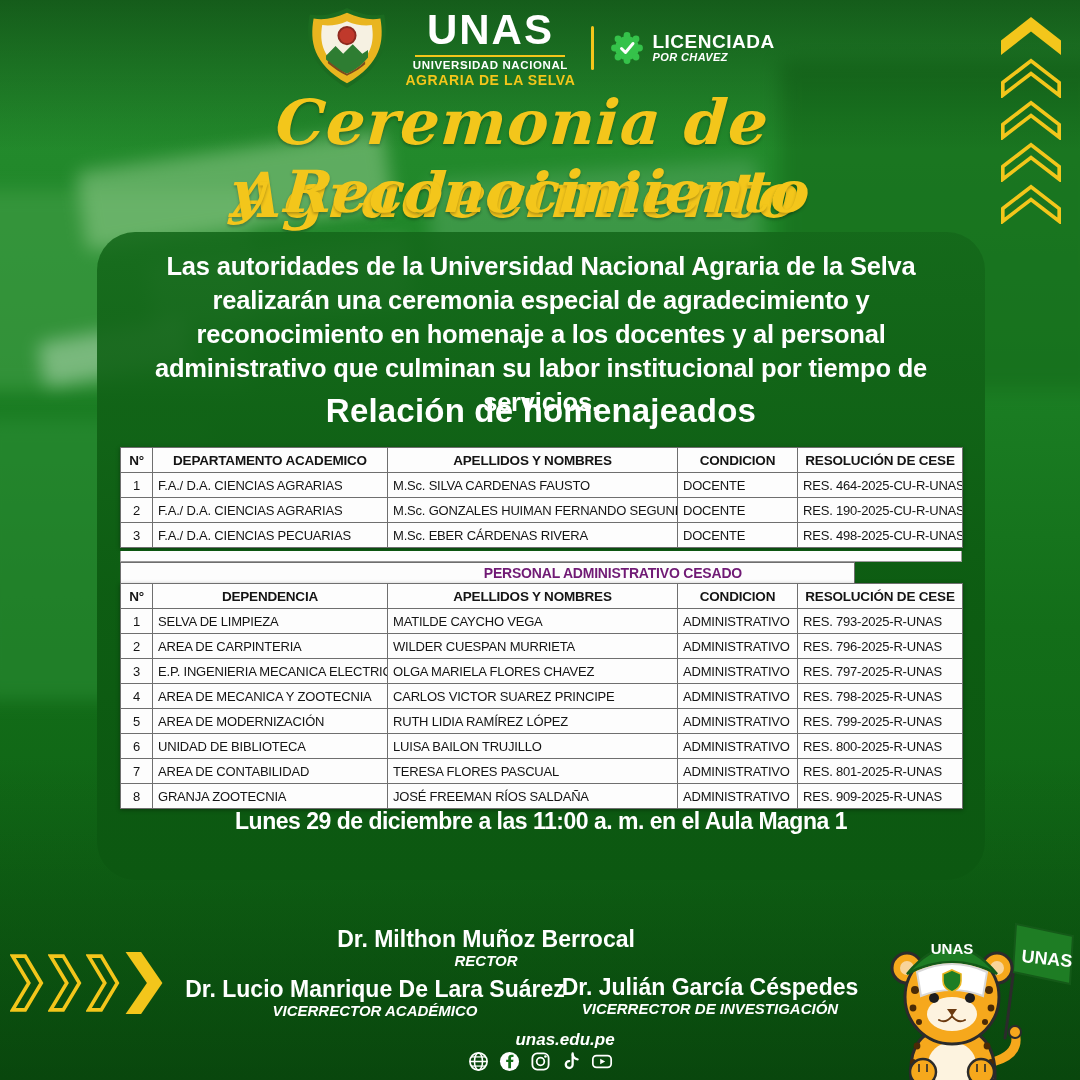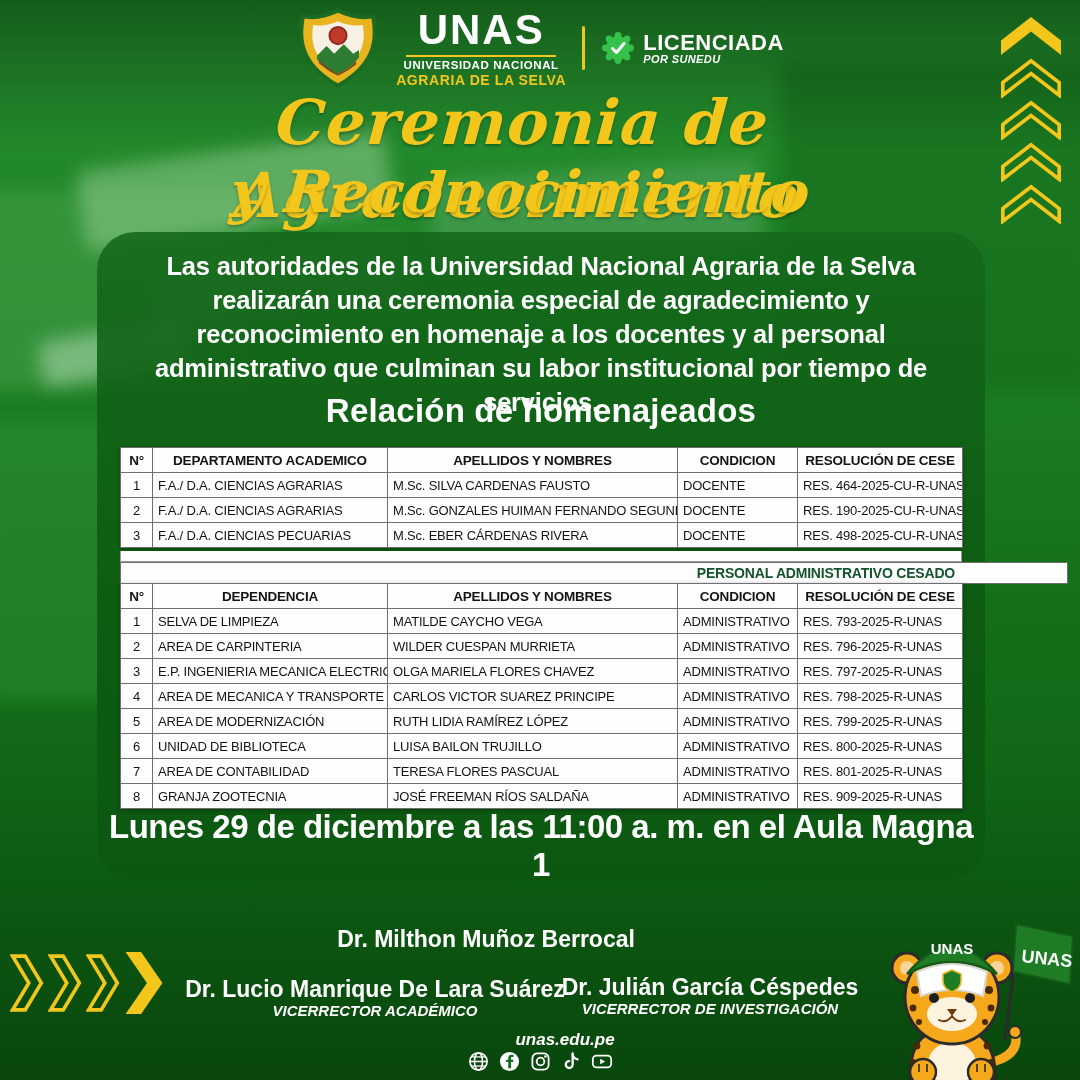--- a/index.html
+++ b/index.html
@@ -13,21 +13,21 @@
   
   .header{position:absolute;top:6px;left:0;right:0;display:flex;justify-content:center;align-items:center;gap:16px;}
   .logo-text{display:flex;flex-direction:column;align-items:center;line-height:1;}
   .logo-acronym{font-size:42px;font-weight:bold;color:#fff;letter-spacing:2px;}
   .logo-rule{width:150px;height:2px;background:#F3C61B;margin:4px 0 3px 0;}
   .logo-line1{font-size:11.5px;font-weight:bold;color:#fff;letter-spacing:.6px;}
   .logo-line2{font-size:14px;font-weight:bold;color:#F3C61B;letter-spacing:.6px;margin-top:2px;}
   .v-divider{width:3px;height:44px;background:#F3C61B;border-radius:2px;}
   .badge{display:flex;align-items:center;gap:8px;}
   .badge-text{display:flex;flex-direction:column;line-height:1.05;}
-  .badge-line1{font-size:22px;font-weight:bold;color:#fff;letter-spacing:.5px;}
+  .badge-line1{font-size:19px;font-weight:bold;color:#fff;letter-spacing:.5px;}
   .badge-line2{font-size:11px;font-weight:bold;font-style:italic;color:#fff;letter-spacing:.4px;}
   
   .title{position:absolute;left:0;right:40px;text-align:center;color:#F3C61B;
     font-family:"DejaVu Serif",serif;font-style:italic;font-weight:bold;
     text-shadow:0 2px 3px rgba(0,0,0,.25);transform:skewX(-4deg);}
   .title.l1{top:86px;font-size:62px;letter-spacing:1px;}
   .title.l2{top:158px;font-size:58px;}
   
   .card{position:absolute;left:97px;top:232px;width:888px;height:648px;border-radius:38px;
     background:linear-gradient(180deg,rgba(20,104,26,.88) 0%,rgba(13,92,18,.97) 55%,rgba(12,88,17,1) 100%);}
@@ -38,26 +38,26 @@
   
   .tbl-wrap{position:absolute;left:23px;width:842px;}
   table.data-table{border-collapse:collapse;width:842px;table-layout:fixed;background:#fdfdfd;
     box-shadow:0 1px 4px rgba(0,0,0,.35);}
   .data-table th,.data-table td{border:1px solid #6f6f6f;padding:1px 5px;color:#141414;
     white-space:nowrap;overflow:hidden;height:22px;}
   .data-table th{font-size:13.5px;font-weight:bold;text-align:center;letter-spacing:-.2px;}
   .data-table td{font-size:13px;letter-spacing:-.2px;}
   .data-table td.num{text-align:center;}
   .empty-strip{position:absolute;left:23px;width:840px;height:10px;background:#fdfdfd;border:1px solid #9a9a9a;border-top:none;}
-  .section-label{position:absolute;left:23px;width:948px;box-sizing:border-box;background:#fdfdfd;
-    border:1px solid #6f6f6f;font-size:14px;font-weight:bold;color:#14532d;
+  .section-label{position:absolute;left:23px;width:735px;box-sizing:border-box;background:#fdfdfd;
+    border:1px solid #6f6f6f;font-size:14px;font-weight:bold;color:#701a75;
     text-align:right;padding:2px 112px 2px 0;letter-spacing:-.2px;}
   
   .event-line{position:absolute;top:576px;left:0;width:100%;text-align:center;color:#fff;
-    font-size:33px;font-weight:bold;letter-spacing:-.5px;}
+    font-size:23px;font-weight:bold;letter-spacing:-.5px;}
   
   .authority{position:absolute;text-align:center;color:#fff;line-height:1.15;}
   .authority .name{font-size:23px;font-weight:bold;}
   .authority .role{font-size:15px;font-weight:bold;font-style:italic;}
   .website{position:absolute;top:1030px;left:0;width:100%;text-align:center;color:#fff;
     font-size:17px;font-weight:bold;font-style:italic;padding-left:25px;}
   .social{position:absolute;top:1050px;left:0;width:100%;display:flex;justify-content:center;gap:9px;}
   .social .icon{width:22px;height:22px;display:inline-flex;align-items:center;justify-content:center;}
   
   .chev-col{position:absolute;top:16px;right:16px;display:flex;flex-direction:column;gap:2px;align-items:center;}
@@ -106,21 +106,21 @@
             <circle cx="29.5" cy="17" r="3.4"></circle>
           <circle cx="8" cy="8" r="3.4"></circle>
             <circle cx="26" cy="8" r="3.4"></circle>
           <circle cx="8" cy="26" r="3.4"></circle>
             <circle cx="26" cy="26" r="3.4"></circle>
         </g>
         <path d="M11.5,17.5 L15.5,21.5 L23,12.5" fill="none" stroke="#fff" stroke-width="3" stroke-linecap="round" stroke-linejoin="round"></path>
       </svg>
       <div class="badge-text">
         <span class="badge-line1">LICENCIADA</span>
-        <span class="badge-line2">POR SUNEDU</span>
+        <span class="badge-line2">POR CHAVEZ</span>
       </div>
     </div>
   </div>
 
   <div class="title l1">Ceremonia de Agradecimiento</div>
   <div class="title l2">y Reconocimiento</div>
 
   <div class="chev-col">
     <svg width="66" height="40" viewBox="0 0 66 44">
       <polygon points="0,27 33,1 66,27 66,43 33,17 0,43" fill="#F3C61B"></polygon>
@@ -225,21 +225,21 @@
             </tr>
             <tr>
               <td class="num">3</td>
               <td>E.P. INGENIERIA MECANICA ELECTRICA</td>
               <td>OLGA MARIELA FLORES CHAVEZ</td>
               <td>ADMINISTRATIVO</td>
               <td>RES. 797-2025-R-UNAS</td>
             </tr>
             <tr>
               <td class="num">4</td>
-              <td>AREA DE MECANICA Y TRANSPORTE</td>
+              <td>AREA DE MECANICA Y ZOOTECNIA</td>
               <td>CARLOS VICTOR SUAREZ PRINCIPE</td>
               <td>ADMINISTRATIVO</td>
               <td>RES. 798-2025-R-UNAS</td>
             </tr>
             <tr>
               <td class="num">5</td>
               <td>AREA DE MODERNIZACIÓN</td>
               <td>RUTH LIDIA RAMÍREZ LÓPEZ</td>
               <td>ADMINISTRATIVO</td>
               <td>RES. 799-2025-R-UNAS</td>
@@ -267,20 +267,21 @@
             </tr>
           </tbody>
         </table>
     </div>
 
     <div class="event-line">Lunes 29 de diciembre a las 11:00 a. m. en el Aula Magna 1</div>
   </div>
 
   <div class="authority" style="top:926px;left:0;width:972px;">
     <div class="name">Dr. Milthon Muñoz Berrocal</div>
+    <div class="role">RECTOR</div>
   </div>
   <div class="authority" style="top:976px;left:155px;width:440px;">
     <div class="name">Dr. Lucio Manrique De Lara Suárez</div>
     <div class="role">VICERRECTOR ACADÉMICO</div>
   </div>
   <div class="authority" style="top:974px;left:545px;width:330px;">
     <div class="name">Dr. Julián García Céspedes</div>
     <div class="role">VICERRECTOR DE INVESTIGACIÓN</div>
   </div>
 

